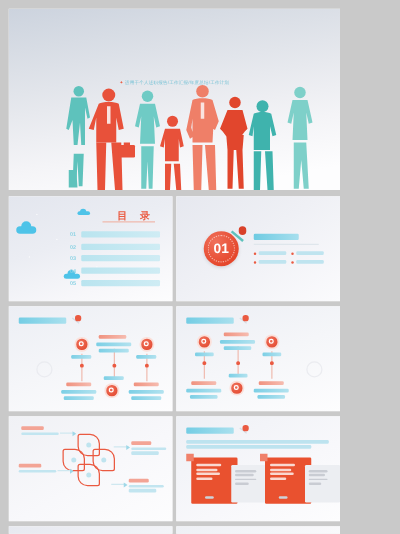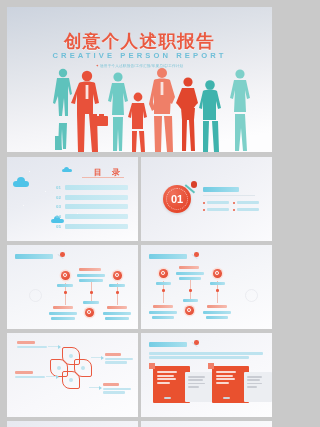--- a/index.html
+++ b/index.html
@@ -135,22 +135,20 @@
   #table .bg{background:linear-gradient(150deg,#eef0f5 0%,#f9f9fb 60%,#fdfdfe 100%);}
 </style>
 </head>
 <body>
 
 <div id="page">
 
   <div class="slide" id="cover">
     <div class="bg"></div>
 
-    <div id="cover-title">创意个人述职报告</div>
-    <div id="cover-sub">CREATIVE  PERSON  REPORT</div>
     <div id="cover-desc">
       <span class="dot">✦</span>
       <span>适用于个人述职报告/工作汇报/年度总结/工作计划</span>
     </div>
 
     <svg class="people" viewBox="0 0 265 88" preserveAspectRatio="none">
 
       <g fill="#5ec2bc">
         <circle cx="56" cy="9" r="4.2"></circle>
         <path d="M50 14h12l3 16-2 1-2-9v30h-3l-1-18-2 18h-3l-1-20-3 8-2-1z"></path>

